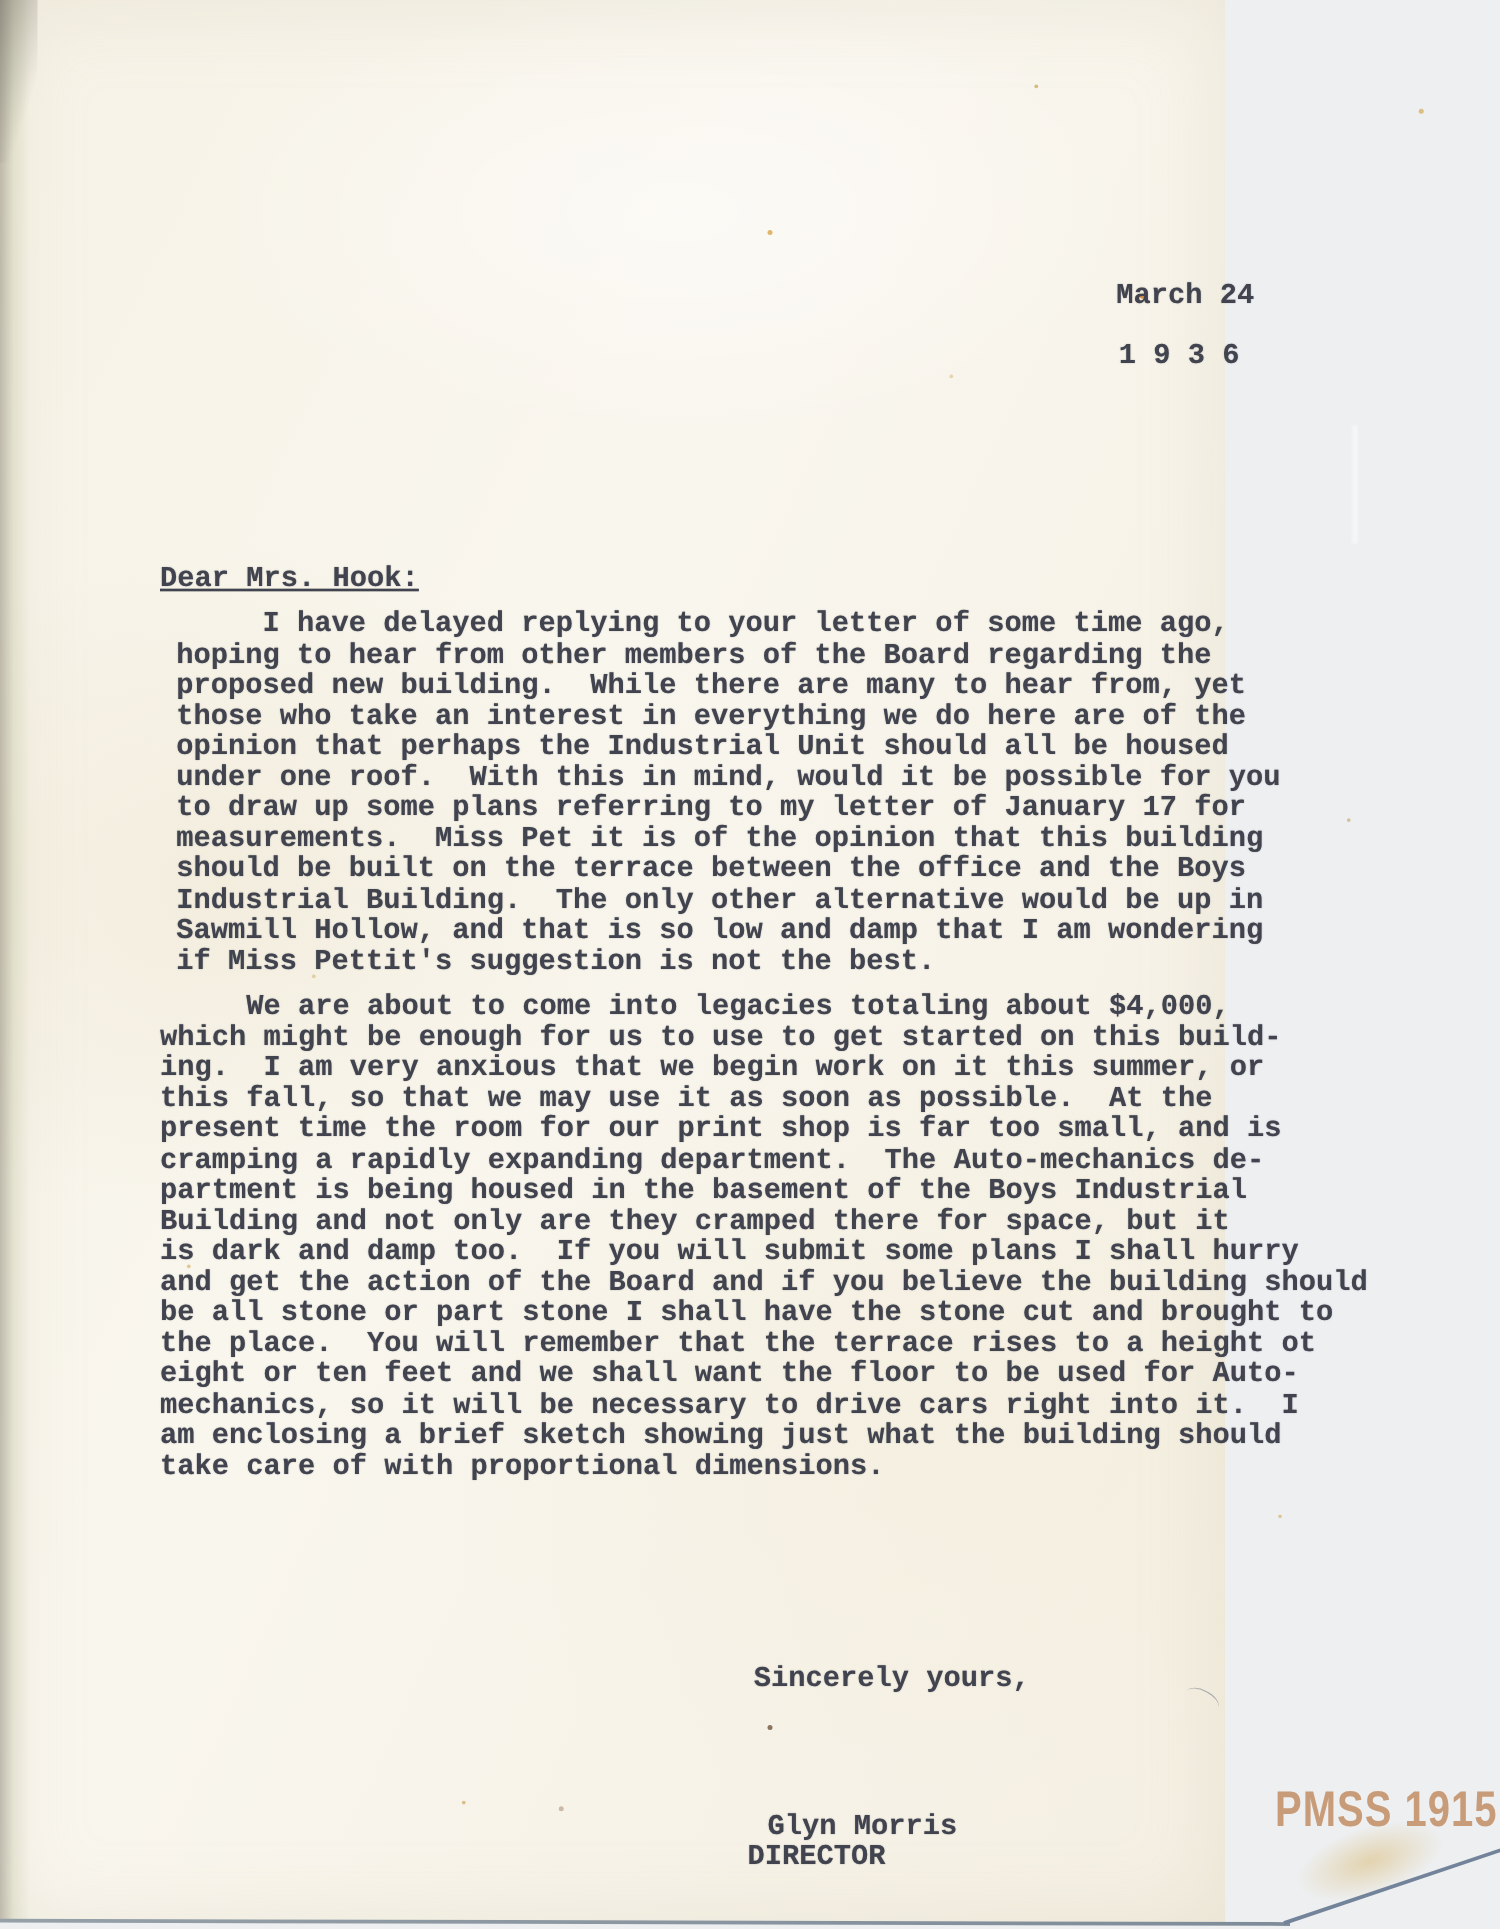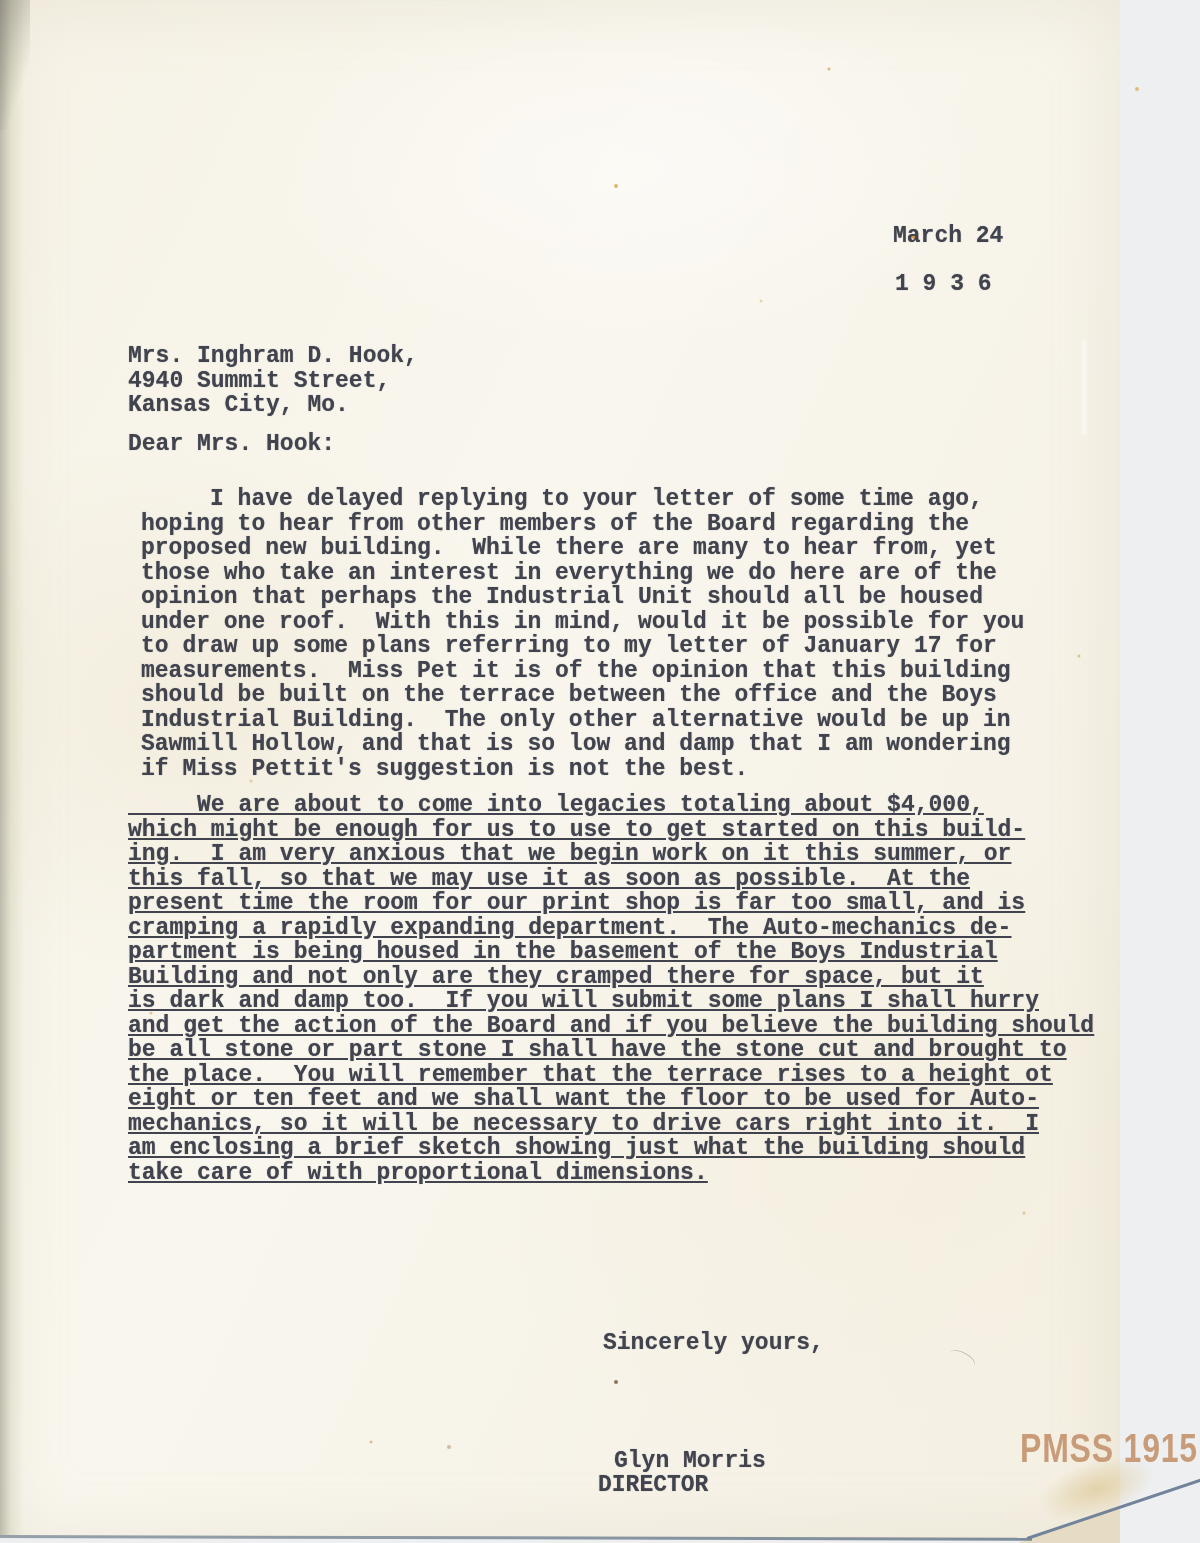--- a/index.html
+++ b/index.html
@@ -1,18 +1,18 @@
 <!DOCTYPE html>
 <html><head>
 <meta charset="utf-8">
 <style>
   html,body{margin:0;padding:0;}
   body{width:1200px;height:1543px;overflow:hidden;background:#edeff1;}
 
-  .scan{position:relative;width:1120px;height:1543px;background:#edeff1;}
+  .scan{position:relative;width:980px;height:1543px;background:#edeff1;}
 
   
   .under-corner{
     position:absolute;inset:0;
     background:#e6dcc6;
     clip-path:polygon(1018px 1543px,1200px 1474px,1200px 1543px);
   }
 
   
   .paper{
@@ -79,23 +79,23 @@
     position:absolute;margin:0;
     font-family:"Liberation Mono","DejaVu Sans Mono",monospace;
     font-size:23px;line-height:24.5px;font-weight:700;
     color:#41444e;
     text-shadow:0 0 1px rgba(65,68,78,.55);
     white-space:pre;
   }
   .date-1{left:893px;top:224px;}
   .date-2{left:895px;top:272px;}
   .recipient{left:128px;top:344px;}
-  .salutation{left:128px;top:432px;}
+  .salutation{left:128px;top:451px;text-decoration:underline;}
   .para-1{left:141px;top:487px;}
-  .para-2{left:128px;top:793px;text-decoration:underline;}
+  .para-2{left:128px;top:793px;}
   .para-3{left:128px;top:1193px;}
   .closing{left:128px;top:1287px;}
   .signoff{left:603px;top:1331px;}
   .sig-name{left:598px;top:1449px;margin-left:16px;}
   .sig-title{left:598px;top:1473px;}
 
   
   .watermark{
     position:absolute;left:1020px;top:1426px;
     font-family:"Liberation Sans",sans-serif;
@@ -129,23 +129,20 @@
     <div class="left-edge"></div>
     <div class="fold-corner"></div>
     <div class="crease-v"></div>
     <div class="arc-mark"></div>
     <div class="corner-stain"></div>
     <div class="specks"></div>
 
     <pre class="tw date-1">March 24</pre>
     <pre class="tw date-2">1 9 3 6</pre>
 
-    <pre class="tw recipient">Mrs. Inghram D. Hook,
-4940 Summit Street,
-Kansas City, Mo.</pre>
 
     <pre class="tw salutation">Dear Mrs. Hook:</pre>
 
     <pre class="tw para-1">     I have delayed replying to your letter of some time ago,
 hoping to hear from other members of the Board regarding the
 proposed new building.  While there are many to hear from, yet
 those who take an interest in everything we do here are of the
 opinion that perhaps the Industrial Unit should all be housed
 under one roof.  With this in mind, would it be possible for you
 to draw up some plans referring to my letter of January 17 for

